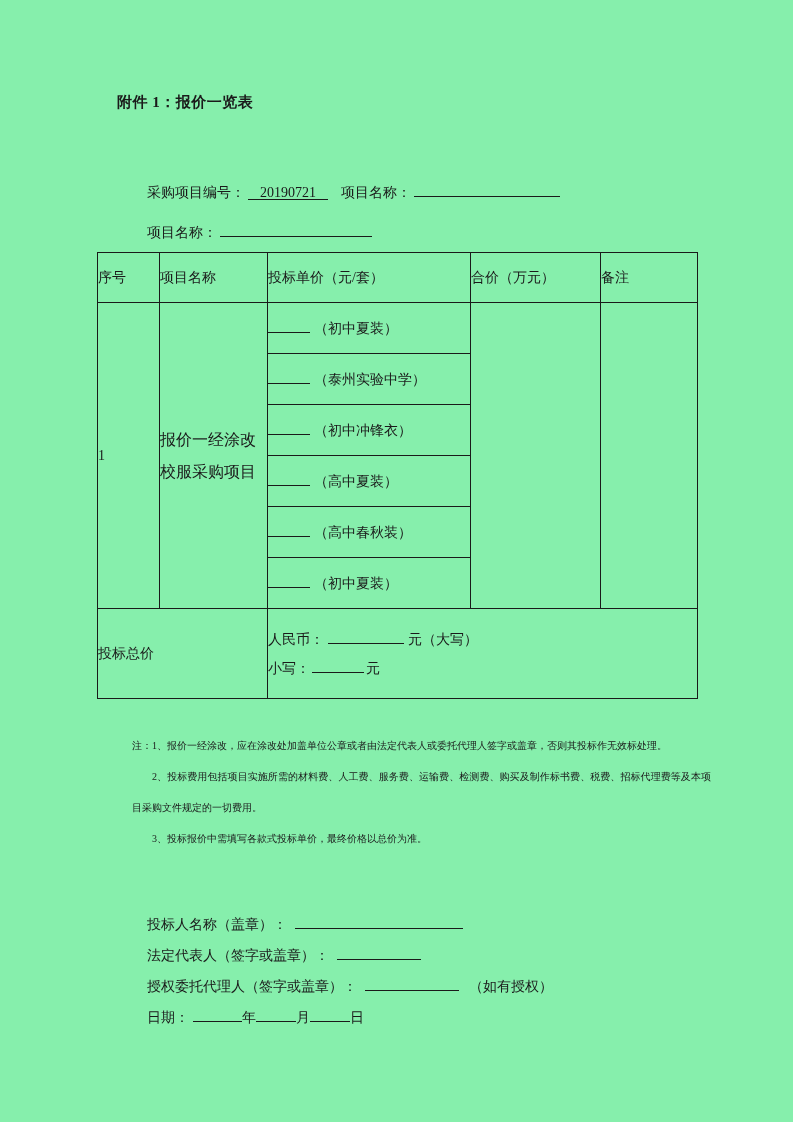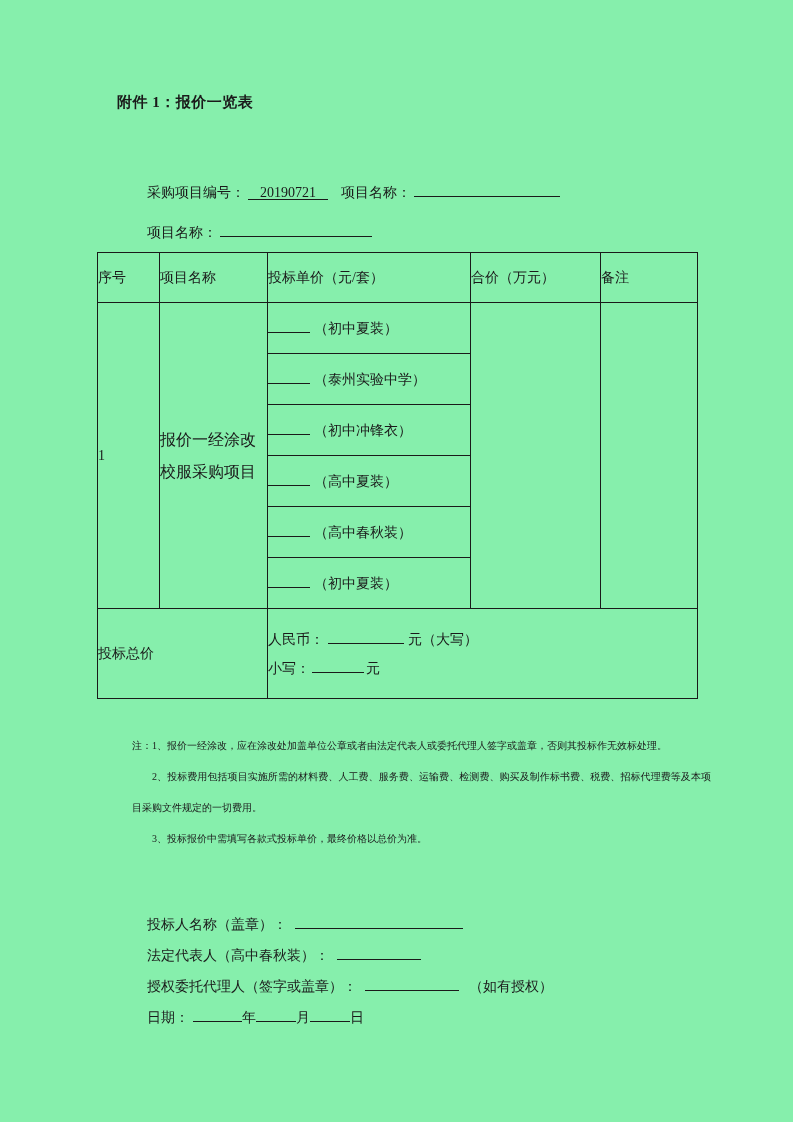--- a/index.html
+++ b/index.html
@@ -199,21 +199,21 @@
     <p>注：1、报价一经涂改，应在涂改处加盖单位公章或者由法定代表人或委托代理人签字或盖章，否则其投标作无效标处理。</p>
     <p class="note-indent">2、投标费用包括项目实施所需的材料费、人工费、服务费、运输费、检测费、购买及制作标书费、税费、招标代理费等及本项目采购文件规定的一切费用。</p>
     <p class="note-indent">3、投标报价中需填写各款式投标单价，最终价格以总价为准。</p>
   </div>
 
   <div class="signature">
     <div class="sig-line">
       <span>投标人名称（盖章）：</span><span class="blank sig-blank blank-sig-bidder"><span></span></span>
     </div>
     <div class="sig-line">
-      <span>法定代表人（高中春秋装）：</span><span class="blank sig-blank blank-sig-legal"><span></span></span>
+      <span>法定代表人（签字或盖章）：</span><span class="blank sig-blank blank-sig-legal"><span></span></span>
     </div>
     <div class="sig-line">
       <span>授权委托代理人（签字或盖章）：</span><span class="blank sig-blank blank-sig-agent"><span></span></span><span class="agent-note">（如有授权）</span>
     </div>
     <div class="sig-line">
       <span>日期：</span><span class="blank blank-date-y"><span></span></span><span>年</span><span class="blank blank-date-m"><span></span></span><span>月</span><span class="blank blank-date-d"><span></span></span><span>日</span>
     </div>
   </div>
 
 </div>

